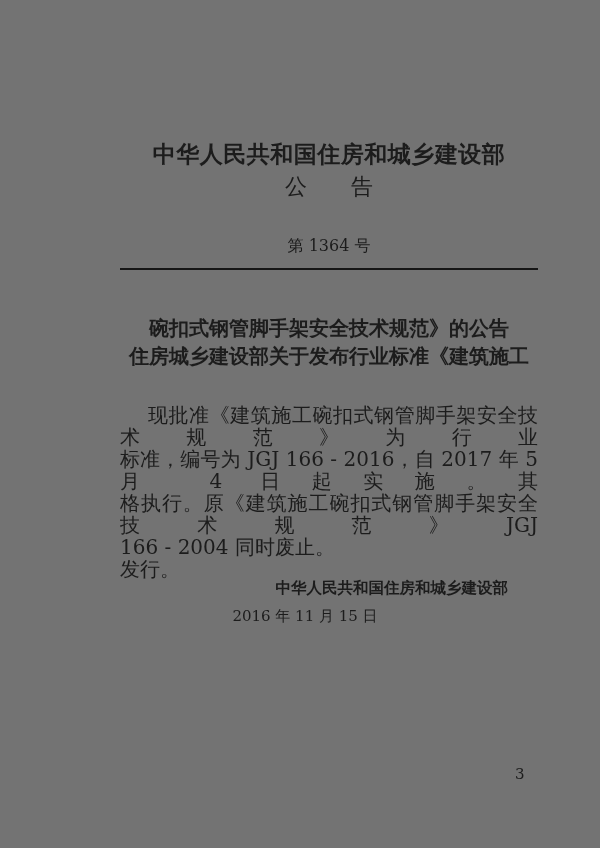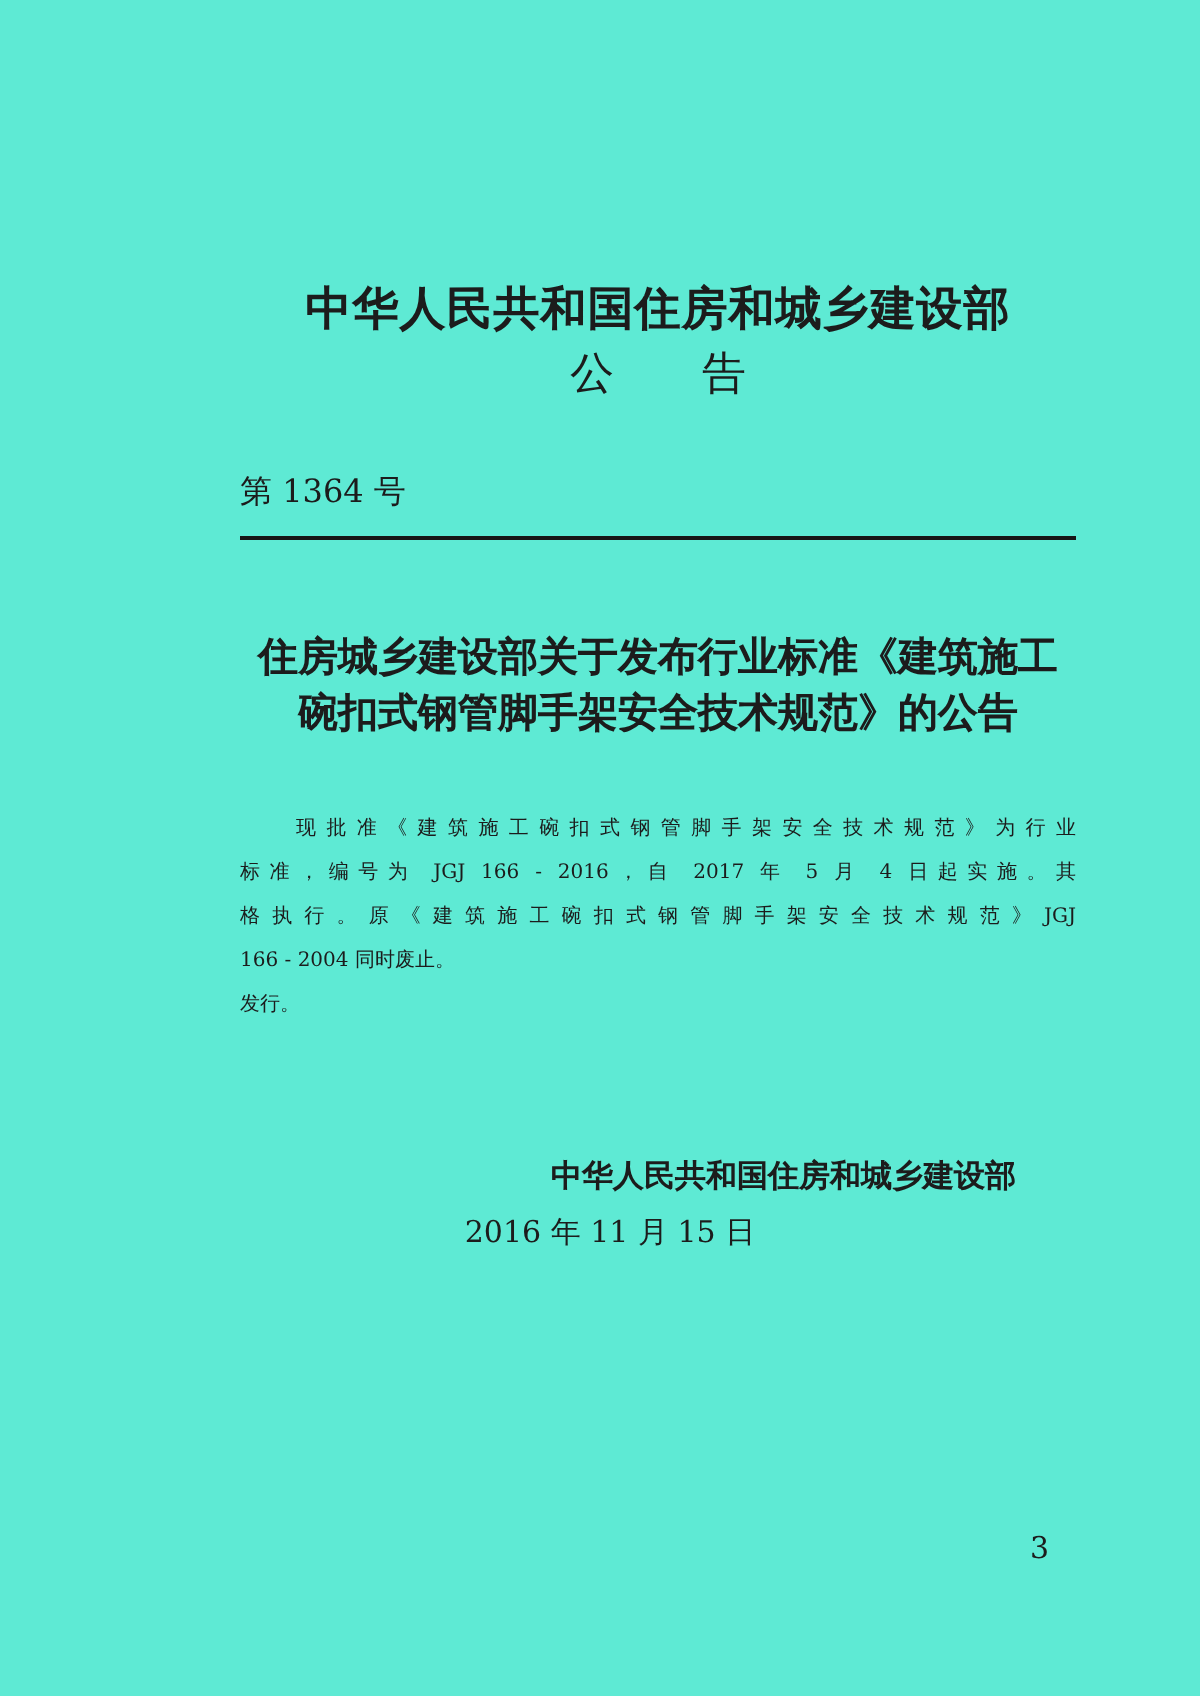--- a/index.html
+++ b/index.html
@@ -11,21 +11,21 @@
     width: 600px;
     height: 848px;
     position: relative;
     overflow: hidden;
     font-family: "DejaVu Serif", "Liberation Serif", serif;
     color: #1c1c1c;
   }
   .page {
     position: absolute;
     inset: 0;
-    background: #5eead4;
+    background: #737373;
   }
   .col {
     position: absolute;
     left: 120px;
     width: 418px;
   }
   .ministry-title {
     top: 139px;
     font-size: 23px;
     font-weight: bold;
@@ -36,38 +36,38 @@
   .announcement-title {
     top: 172px;
     font-size: 22px;
     font-weight: normal;
     text-align: center;
     white-space: nowrap;
   }
   .issue-number {
     top: 236px;
     font-size: 16px;
-    text-align: left;
+    text-align: center;
     white-space: nowrap;
   }
   .divider-rule {
     top: 268px;
     height: 0;
     border-top: 2px solid #161616;
   }
   .doc-title {
     top: 315px;
     font-size: 20px;
     font-weight: bold;
     text-align: center;
     line-height: 27.5px;
   }
   .body-text {
     top: 404px;
-    font-size: 10px;
+    font-size: 20px;
     line-height: 22px;
   }
   .body-line {
     text-align: justify;
     text-align-last: justify;
   }
   .body-line.para-start {
     text-indent: 28px;
   }
   .body-line.para-end {
@@ -104,22 +104,22 @@
 
   <div class="col ministry-title">中华人民共和国住房和城乡建设部</div>
 
   <div class="col announcement-title">公　　告</div>
 
   <div class="col issue-number">第 1364 号</div>
 
   <div class="col divider-rule"></div>
 
   <div class="col doc-title">
+    <div>碗扣式钢管脚手架安全技术规范》的公告</div>
     <div>住房城乡建设部关于发布行业标准《建筑施工</div>
-    <div>碗扣式钢管脚手架安全技术规范》的公告</div>
   </div>
 
   <div class="col body-text">
     <div class="body-line para-start">现批准《建筑施工碗扣式钢管脚手架安全技术规范》为行业</div>
     <div class="body-line">标准，编号为 JGJ 166 - 2016，自 2017 年 5 月 4 日起实施。其</div>
     <div class="body-line">格执行。原《建筑施工碗扣式钢管脚手架安全技术规范》JGJ</div>
     <div class="body-line para-end">166 - 2004 同时废止。</div>
     <div class="body-line para-end">发行。</div>
   </div>
 

